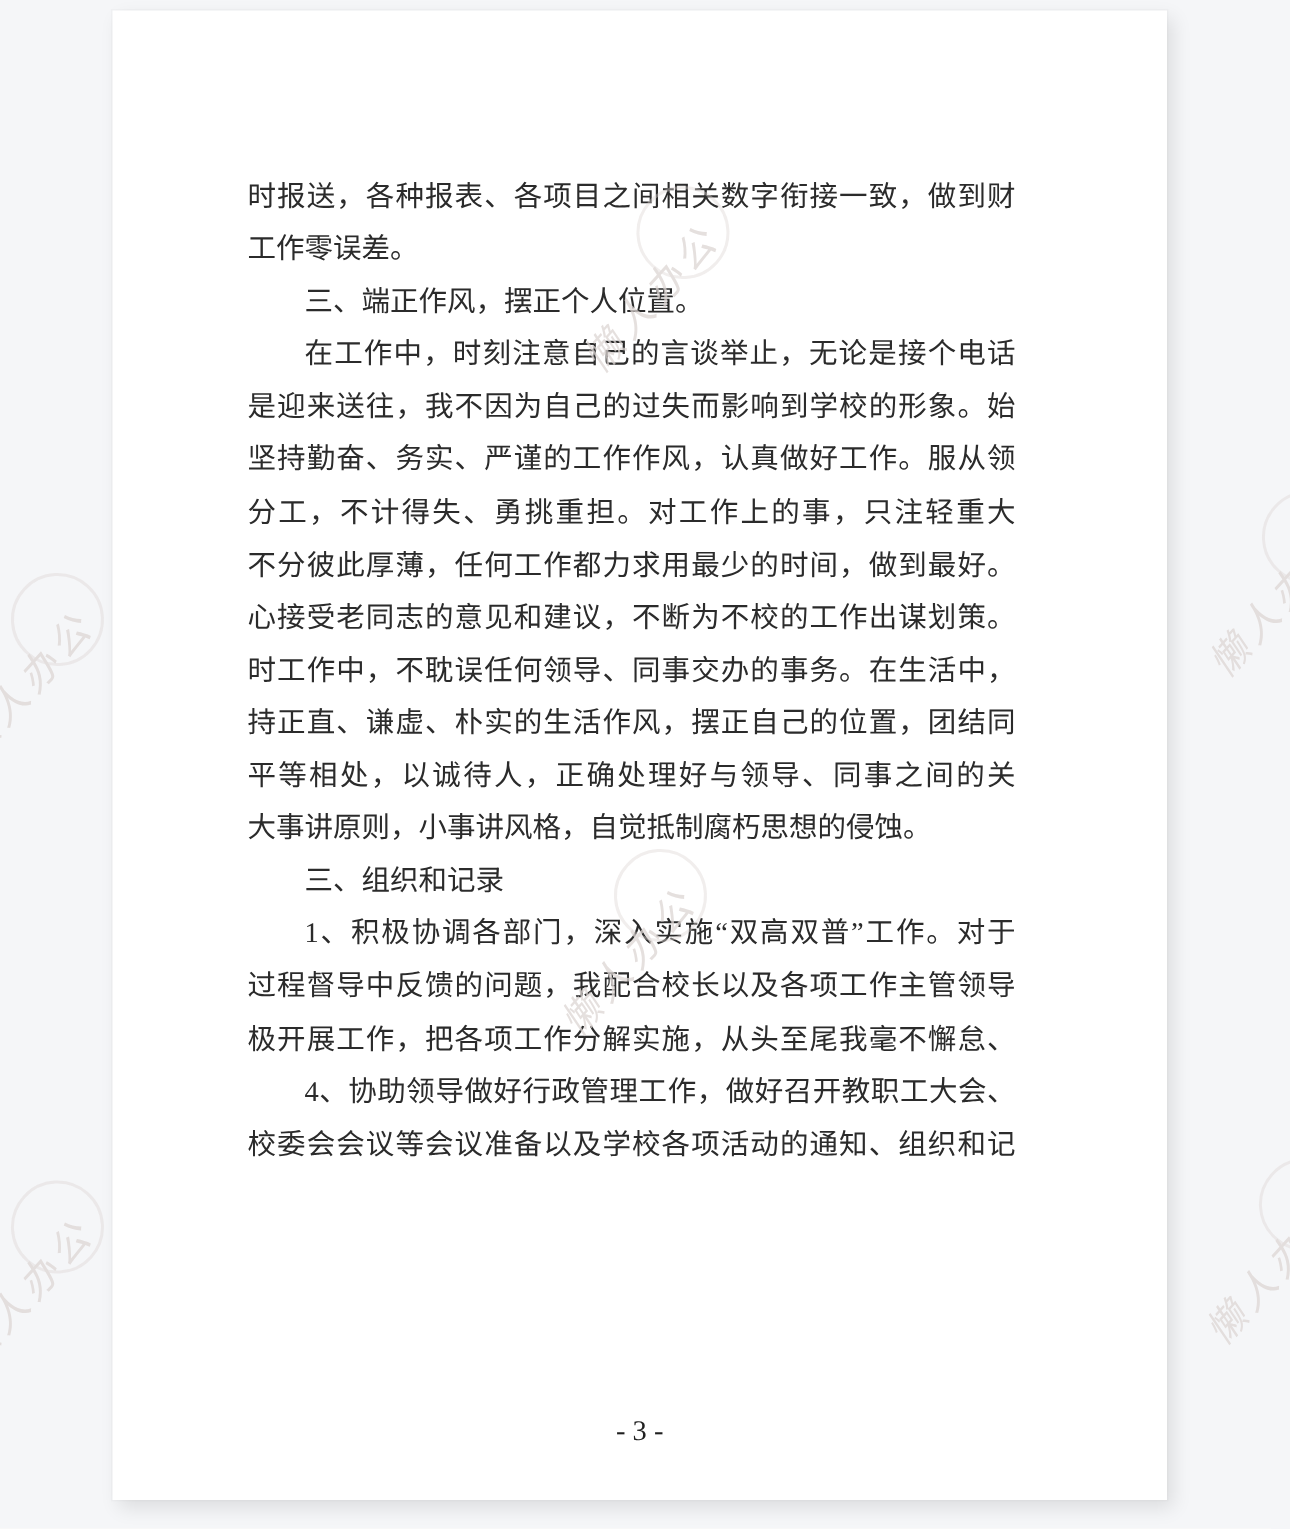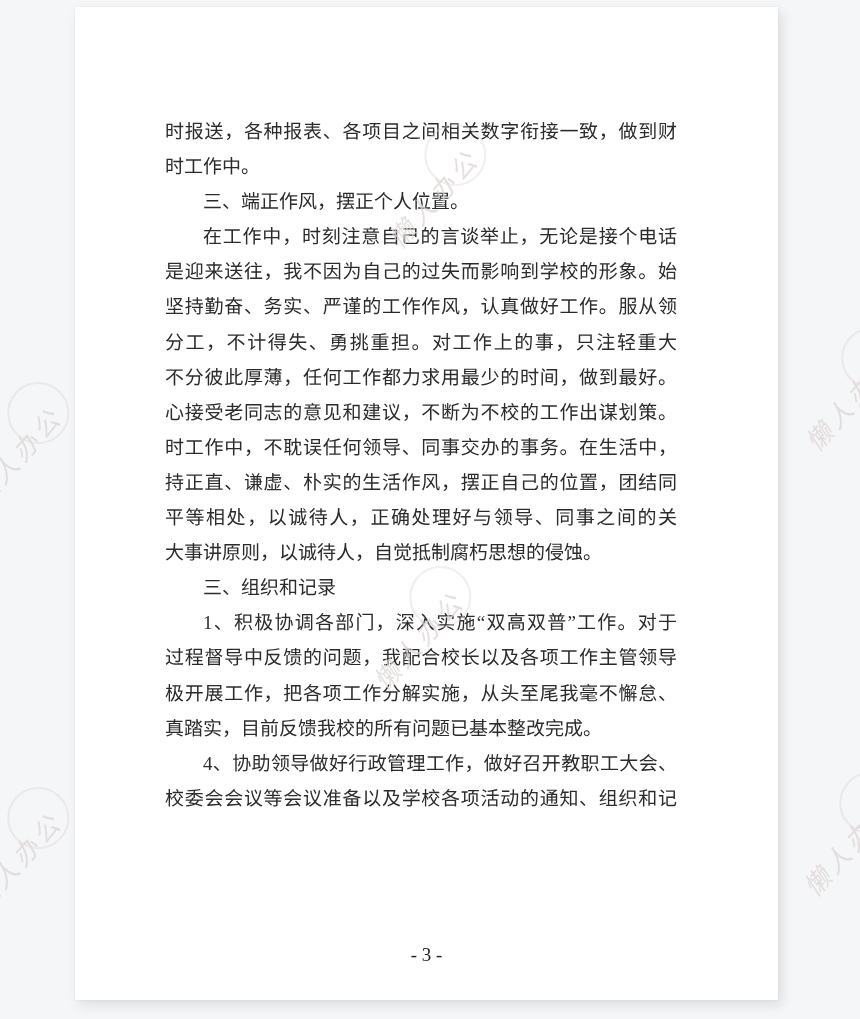--- a/index.html
+++ b/index.html
@@ -89,37 +89,36 @@
   }
 </style>
 </head>
 <body>
 
 <div class="stage">
 
   <div class="page">
     <div class="content" id="lines">
         <div class="line just">时报送，各种报表、各项目之间相关数字衔接一致，做到财务</div>
-        <div class="line">时工作中。</div>
+        <div class="line">工作零误差。</div>
         <div class="line indent">三、端正作风，摆正个人位置。</div>
         <div class="line indent just">在工作中，时刻注意自己的言谈举止，无论是接个电话还</div>
         <div class="line just">是迎来送往，我不因为自己的过失而影响到学校的形象。始终</div>
         <div class="line just">坚持勤奋、务实、严谨的工作作风，认真做好工作。服从领导</div>
         <div class="line just">分工，不计得失、勇挑重担。对工作上的事，只注轻重大小，</div>
         <div class="line just">不分彼此厚薄，任何工作都力求用最少的时间，做到最好。虚</div>
         <div class="line just">心接受老同志的意见和建议，不断为不校的工作出谋划策。平</div>
         <div class="line just">时工作中，不耽误任何领导、同事交办的事务。在生活中，坚</div>
         <div class="line just">持正直、谦虚、朴实的生活作风，摆正自己的位置，团结同事，</div>
         <div class="line just">平等相处，以诚待人，正确处理好与领导、同事之间的关系，</div>
-        <div class="line">大事讲原则，以诚待人，自觉抵制腐朽思想的侵蚀。</div>
+        <div class="line">大事讲原则，小事讲风格，自觉抵制腐朽思想的侵蚀。</div>
         <div class="line indent">三、组织和记录</div>
         <div class="line indent just">1、积极协调各部门，深入实施“双高双普”工作。对于</div>
         <div class="line just">过程督导中反馈的问题，我配合校长以及各项工作主管领导积</div>
         <div class="line just">极开展工作，把各项工作分解实施，从头至尾我毫不懈怠、认</div>
-        <div class="line">真踏实，目前反馈我校的所有问题已基本整改完成。</div>
         <div class="line indent just">4、协助领导做好行政管理工作，做好召开教职工大会、</div>
         <div class="line just">校委会会议等会议准备以及学校各项活动的通知、组织和记录</div>
       </div>
     <div class="footer">- 3 -</div>
   </div>
 
   <div id="watermarks">
       <div class="wm" style="left: 365px; top: 180px;"><span class="wm-ring"></span><span class="wm-text">懒人办公</span></div>
       <div class="wm" style="left: -52px; top: 438px;"><span class="wm-ring"></span><span class="wm-text">懒人办公</span></div>
       <div class="wm" style="left: 782px; top: 383px;"><span class="wm-ring"></span><span class="wm-text">懒人办公</span></div>

